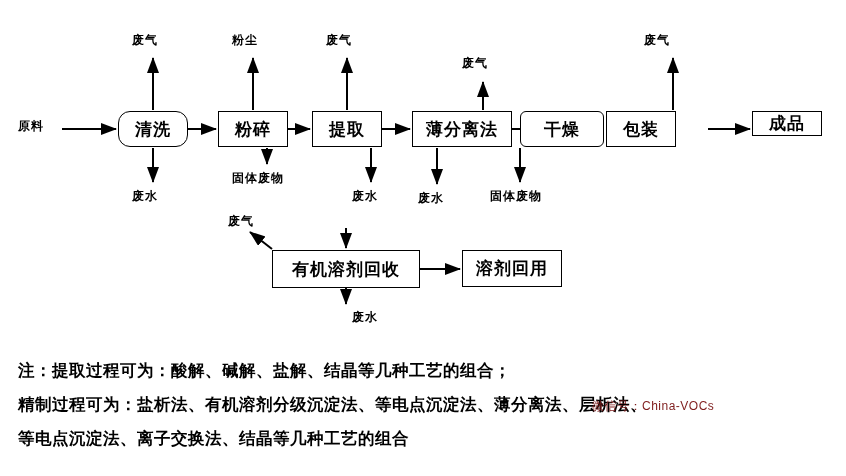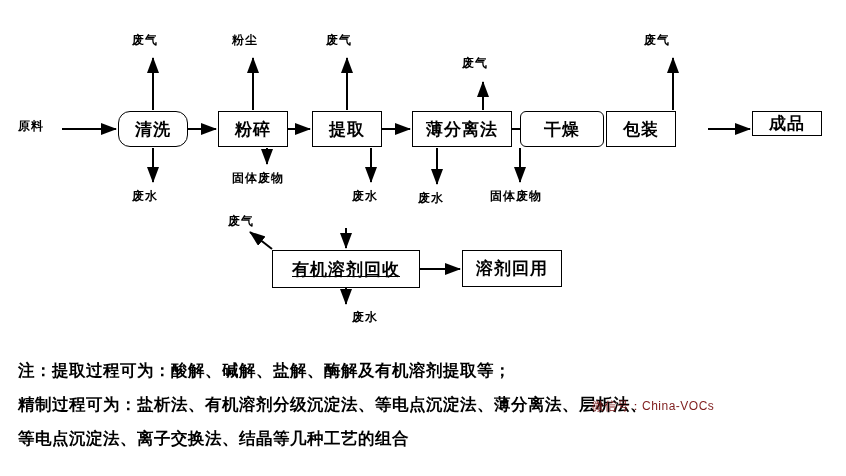--- a/index.html
+++ b/index.html
@@ -108,36 +108,36 @@
     </g>
   </svg>
 
   <div class="box" style="left:118px; top:111px; width:70px;  height:36px;border-radius:12px;">清洗</div>
   <div class="box" style="left:218px; top:111px; width:70px;  height:36px;text-align:right;">粉碎</div>
   <div class="box" style="left:312px; top:111px; width:70px;  height:36px;">提取</div>
   <div class="box" style="left:412px; top:111px; width:100px; height:36px;">薄分离法</div>
   <div class="box" style="left:520px; top:111px; width:84px;  height:36px;border-radius:6px;">干燥</div>
   <div class="box" style="left:606px; top:111px; width:70px;  height:36px;">包装</div>
   <div class="box" style="left:752px; top:111px; width:70px;  height:25px;">成品</div>
-  <div class="box" style="left:272px; top:250px; width:148px; height:38px;text-decoration:underline;">有机溶剂回收</div>
+  <div class="box" style="left:272px; top:250px; width:148px; height:38px;">有机溶剂回收</div>
   <div class="box" style="left:462px; top:250px; width:100px; height:37px;">溶剂回用</div>
 
   <div class="lbl" style="left:18px;  top:118px;">原料</div>
   <div class="lbl" style="left:132px; top:32px;">废气</div>
   <div class="lbl" style="left:232px; top:32px;">粉尘</div>
   <div class="lbl" style="left:326px; top:32px;">废气</div>
   <div class="lbl" style="left:462px; top:55px;">废气</div>
   <div class="lbl" style="left:644px; top:32px;">废气</div>
   <div class="lbl" style="left:132px; top:188px;">废水</div>
   <div class="lbl" style="left:232px; top:170px;">固体废物</div>
   <div class="lbl" style="left:352px; top:188px;">废水</div>
   <div class="lbl" style="left:418px; top:190px;">废水</div>
   <div class="lbl" style="left:490px; top:188px;">固体废物</div>
   <div class="lbl" style="left:228px; top:213px;">废气</div>
   <div class="lbl" style="left:352px; top:309px;">废水</div>
 
-  <div class="note" style="left:18px; top:360px;">注：提取过程可为：酸解、碱解、盐解、酶解及有机溶剂提取等；</div>
+  <div class="note" style="left:18px; top:360px;">注：提取过程可为：酸解、碱解、盐解、结晶等几种工艺的组合；</div>
   <div class="note" style="left:18px; top:394px;">精制过程可为：盐析法、有机溶剂分级沉淀法、等电点沉淀法、薄分离法、层析法、</div>
   <div class="note" style="left:18px; top:428px;">等电点沉淀法、离子交换法、结晶等几种工艺的组合</div>
 
   <div class="wm" style="left:592px; top:398px;">微信号：China-VOCs</div>
 
 </div>
 
 </body></html>

